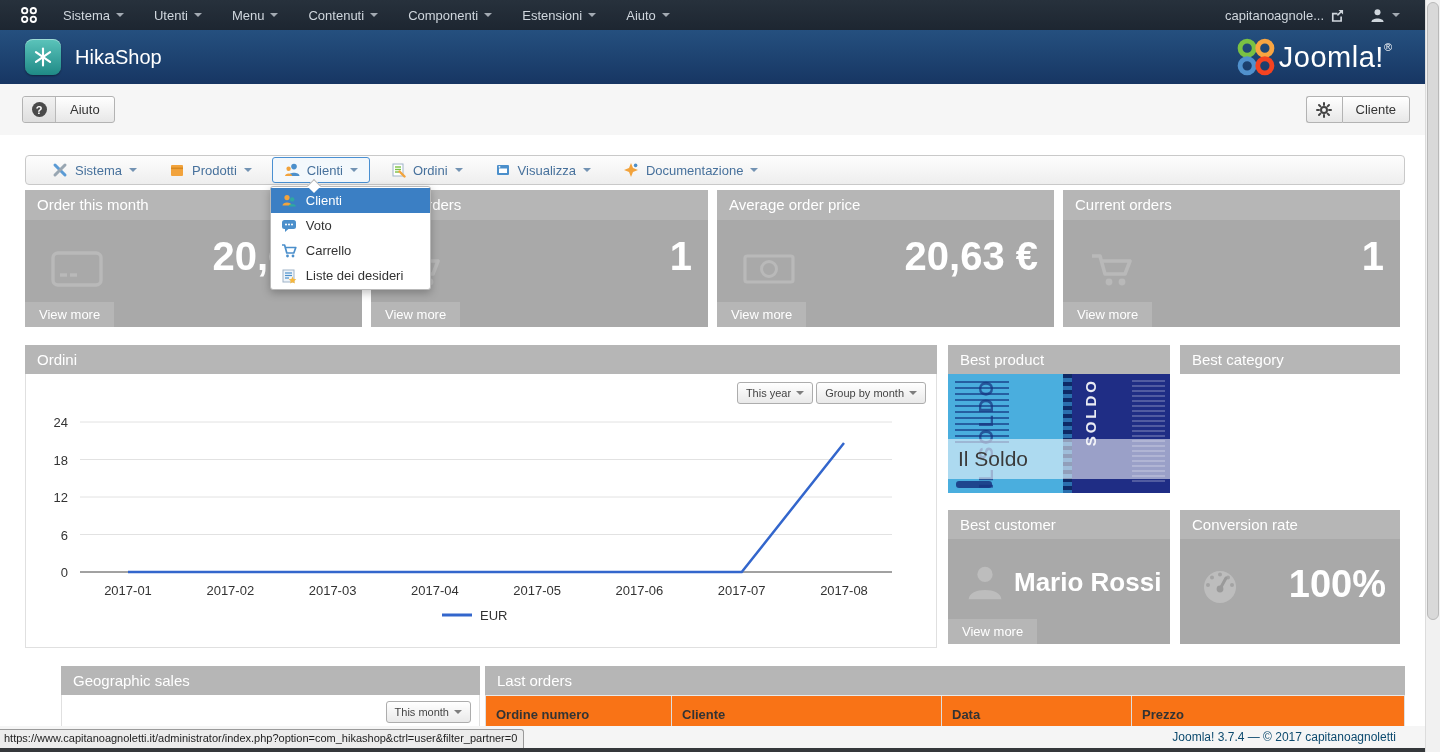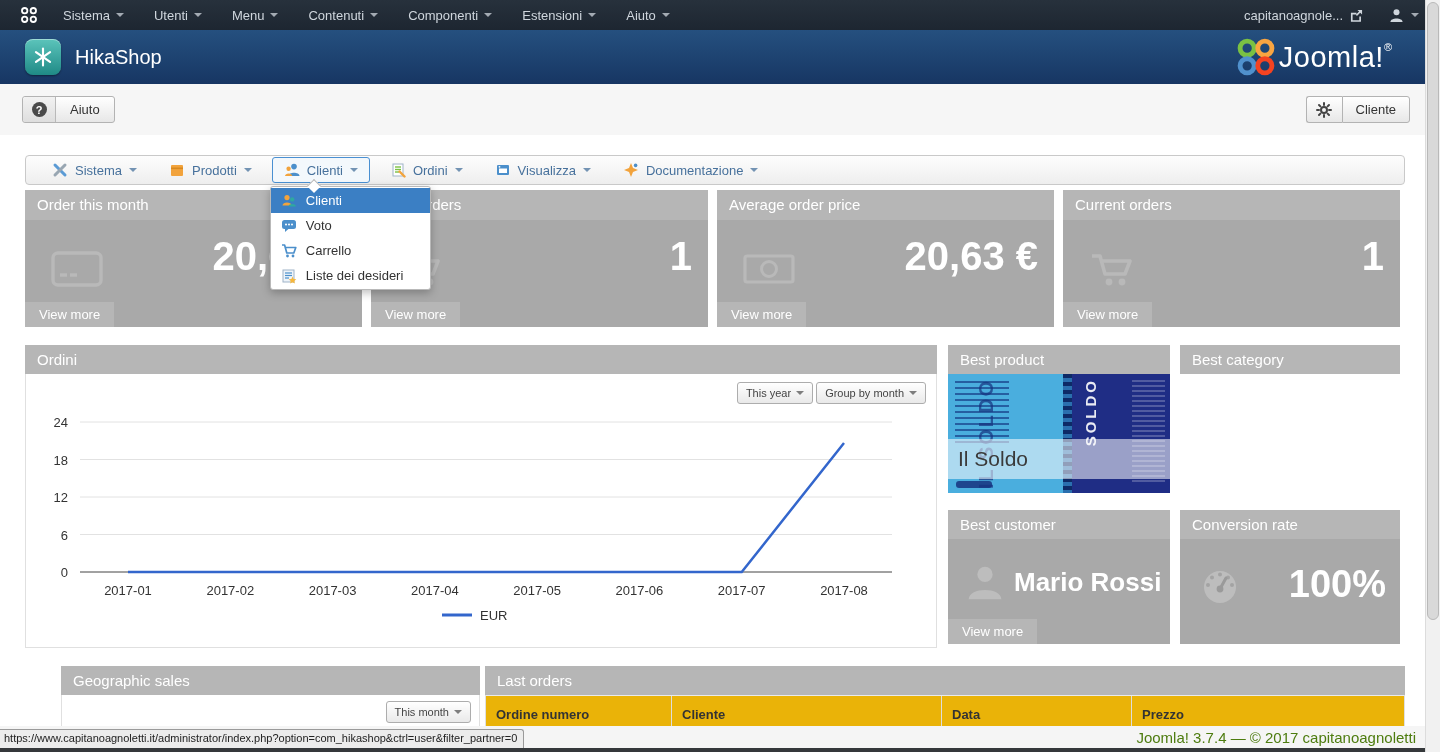--- a/index.html
+++ b/index.html
@@ -12,21 +12,21 @@
 
   
   .topbar { position:absolute; left:0; top:0; width:1440px; height:30px;
     background:linear-gradient(#27313c,#1d2631); display:flex; align-items:center; z-index:20;}
   .topbar .jglyph { margin:0 10px 0 20px; display:flex; }
   .top-menu { display:flex; }
   .top-item { display:flex; align-items:center; gap:6px; padding:0 15px; height:30px;
     color:#cfd6dd; font-size:13px; cursor:pointer; }
   .caret { width:0; height:0; border-left:4px solid transparent; border-right:4px solid transparent;
     border-top:4px solid currentColor; display:inline-block; opacity:.75; }
-  .top-right { margin-left:auto; display:flex; align-items:center; gap:26px; padding-right:21px; }
+  .top-right { margin-left:auto; display:flex; align-items:center; gap:26px; padding-right:40px; }
   .site-link { display:flex; align-items:center; gap:7px; color:#cfd6dd; font-size:13px; cursor:pointer;}
   .user-menu { display:flex; align-items:center; gap:7px; color:#cfd6dd; cursor:pointer;}
 
   
   .header { position:absolute; left:0; top:30px; width:1440px; height:54px;
     background:linear-gradient(#25507f,#173663); display:flex; align-items:center; z-index:19;}
   .hk-logo { width:36px; height:36px; border-radius:8px; margin:0 14px 0 25px;
     background:linear-gradient(#5cc4bb,#1f8a86); display:flex; align-items:center; justify-content:center;
     box-shadow:inset 0 1px 0 rgba(255,255,255,.4), 0 1px 2px rgba(0,0,0,.4); }
   .app-title { color:#fff; font-size:20px; }
@@ -107,29 +107,29 @@
     background:rgba(255,255,255,.55); display:flex; align-items:center; }
   .cover-name { color:#3a3a3a; font-size:21px; padding-left:10px; }
   .cover-chip { position:absolute; left:8px; bottom:5px; width:36px; height:7px;
     background:#16337f; border-radius:3px; opacity:.85; }
 
   
   .gray-body { position:relative; background:#a9a9a9; height:105px; }
   .big-white { color:#fff; font-weight:bold; }
 
   
-  .lo-row { display:flex; background:#eab308; border-top:1px solid #eaeaea; }
+  .lo-row { display:flex; background:#f97316; border-top:1px solid #eaeaea; }
   .lo-th { height:31px; line-height:38px; font-weight:bold; font-size:13px; color:#333;
     padding-left:10px; border-left:1px solid #ddd; }
   .lo-th:first-child { border-left:none; }
 
   
   .footer { position:absolute; left:0; top:726px; width:1440px; height:22px; background:#f5f5f5;
     z-index:60; display:flex; align-items:center; justify-content:flex-end; }
-  .footer-text { color:#4d7c0f; font-size:15px; margin-right:24px; }
+  .footer-text { color:#0c4a6e; font-size:12px; margin-right:44px; }
   .status-tip { position:absolute; left:0; top:729px; height:19px; background:#ececec;
     border:1px solid #9a9a9a; border-left:none; border-bottom:none; border-radius:0 3px 0 0;
     font-size:11px; color:#222; padding:2px 6px 0 4px; z-index:70; white-space:nowrap; }
   .bottom-strip { position:absolute; left:0; top:748px; width:1440px; height:4px; background:#35383b; z-index:80;}
   .scrollbar { position:absolute; right:0; top:0; width:15px; height:752px; background:#f1f1f1;
     border-left:1px solid #dcdcdc; z-index:90; }
   .scroll-thumb { position:absolute; right:1px; top:2px; width:12px; height:618px;
     background:#d9d9d9; border:1px solid #b9b9b9; border-radius:7px; cursor:grab; }
 </style>
 </head>

